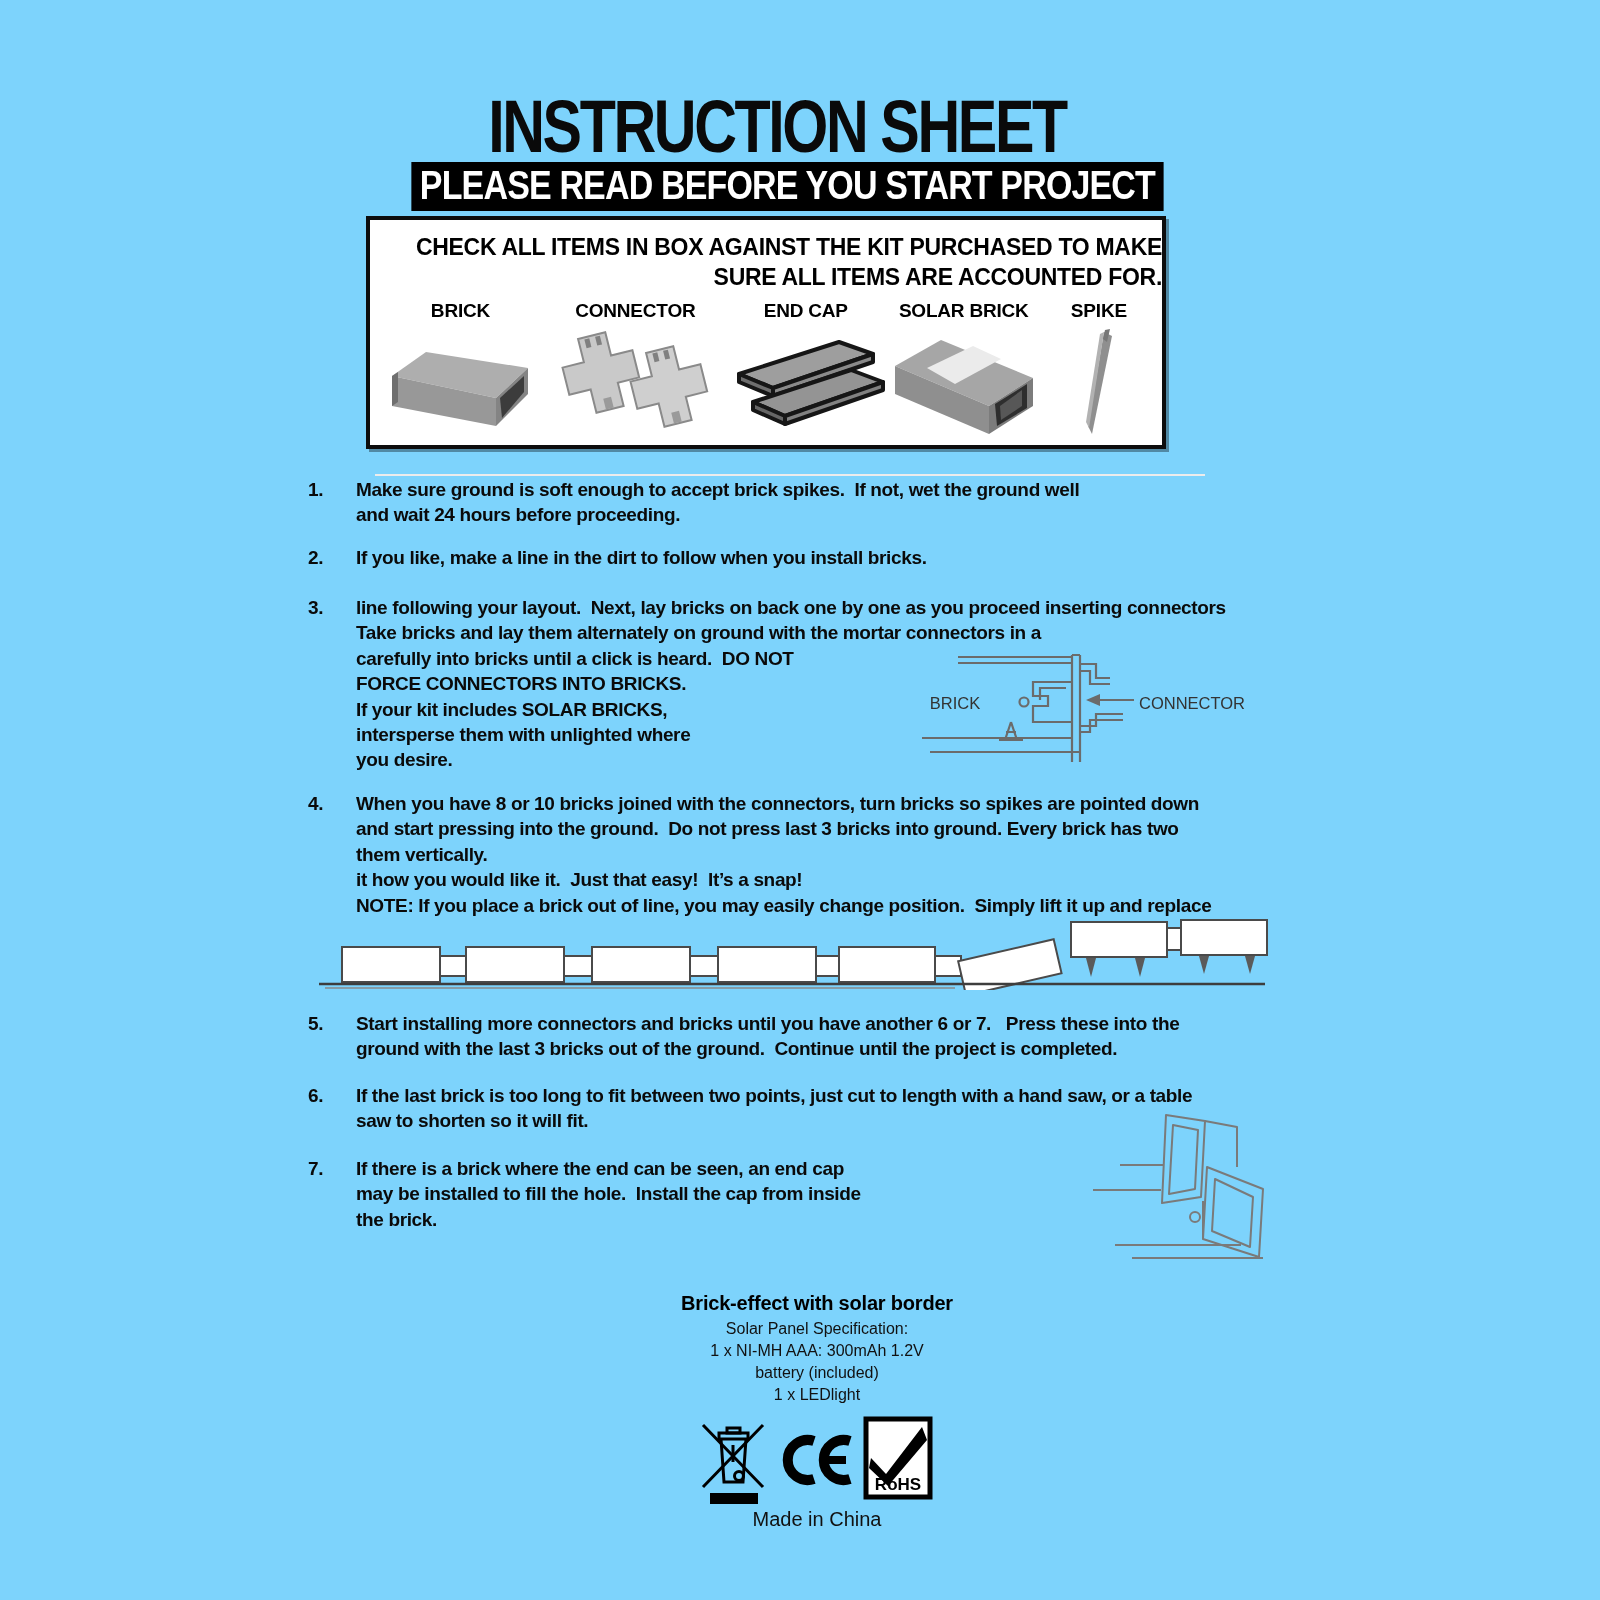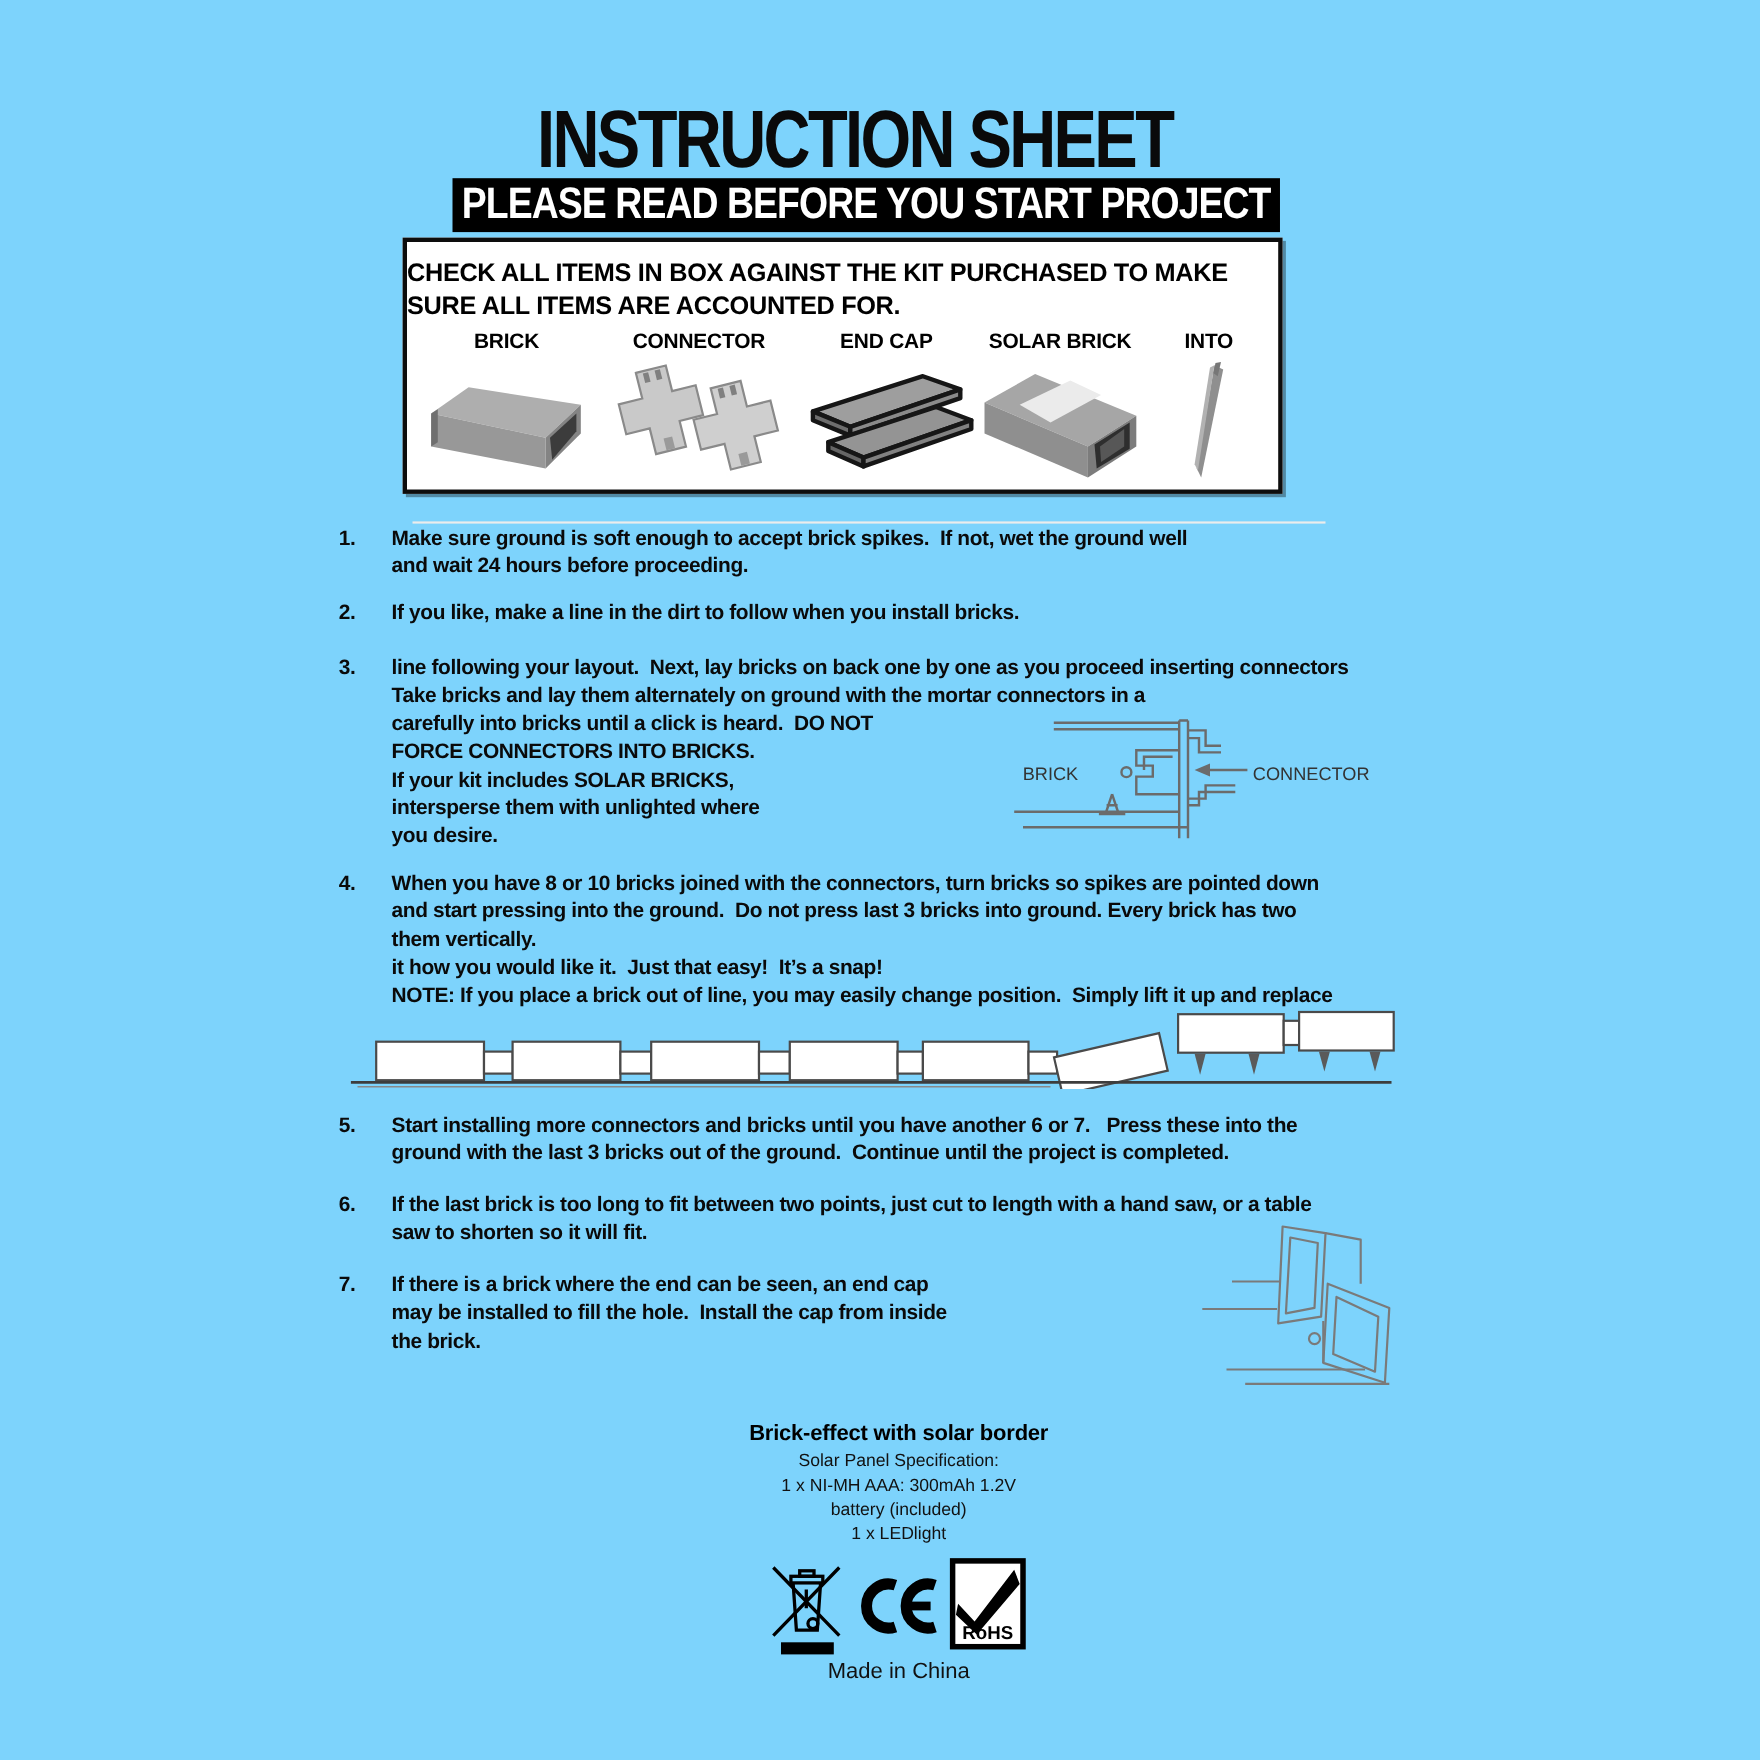--- a/index.html
+++ b/index.html
@@ -18,21 +18,21 @@
     display:inline-block;background:#000;color:#fff;padding:1px 10px 3px 10px;
     font-size:40px;font-weight:bold;letter-spacing:-1px;transform:scaleX(0.85);
     transform-origin:center;white-space:nowrap;
   }
   
   .kit-box{
     position:absolute;left:366px;top:216px;width:800px;height:233px;
     border:4px solid #0d0d0d;box-sizing:border-box;background:#fff;
     box-shadow:3px 3px 0 rgba(0,0,0,0.35);
   }
-  .kit-heading{margin-top:12px;text-align:left;font-size:23px;font-weight:bold;
+  .kit-heading{margin-top:12px;text-align:right;font-size:23px;font-weight:bold;
     line-height:30px;letter-spacing:-0.3px;}
   .kit-items{display:flex;margin-top:8px;padding:0 2px;}
   .kit-item{display:flex;flex-direction:column;align-items:center;}
   .kit-label{font-size:19px;font-weight:bold;letter-spacing:-0.2px;margin-bottom:4px;}
   .kit-item svg{display:block;}
   
   .divider{position:absolute;left:375px;top:474px;width:830px;height:2px;background:#ececec;}
   
   .step{position:absolute;left:308px;display:flex;font-weight:bold;
     font-size:19px;line-height:25.4px;letter-spacing:-0.35px;color:#0a0a0a;}
@@ -123,21 +123,21 @@
           <polygon points="6,40 52,14 144,52 100,80" fill="#a6a6a6"></polygon>
           <polygon points="38,42 84,20 112,33 66,58" fill="#ebebeb"></polygon>
           <polygon points="6,40 100,80 100,108 6,68" fill="#8f8f8f"></polygon>
           <polygon points="100,80 144,52 144,80 100,108" fill="#7c7c7c"></polygon>
           <polygon points="106,78 138,58 138,82 108,100" fill="#2e2e2e"></polygon>
           <polygon points="111,80 133,64 133,80 112,94" fill="#575757"></polygon>
         </svg>
       </div>
 
       <div class="kit-item" style="width:123px">
-        <div class="kit-label">INTO</div>
+        <div class="kit-label">SPIKE</div>
         <svg width="50" height="112" viewBox="0 0 50 112">
           <polygon points="30,6 38,10 18,108 14,100" fill="#8f8f8f"></polygon>
           <polygon points="26,8 30,6 15,102 12,96" fill="#b2b2b2"></polygon>
           <polygon points="31,4 36,3 33,16 29,13" fill="#777777"></polygon>
         </svg>
       </div>
 
     </div>
   </div>
 

